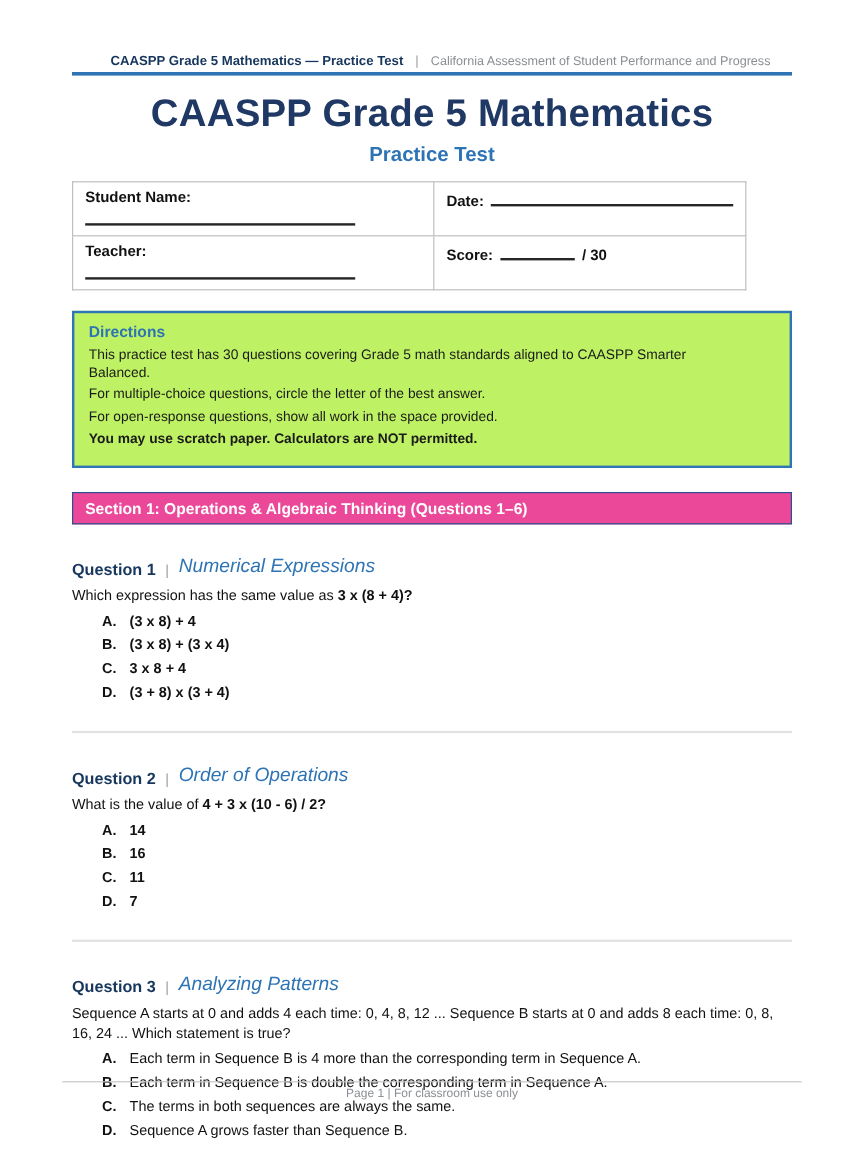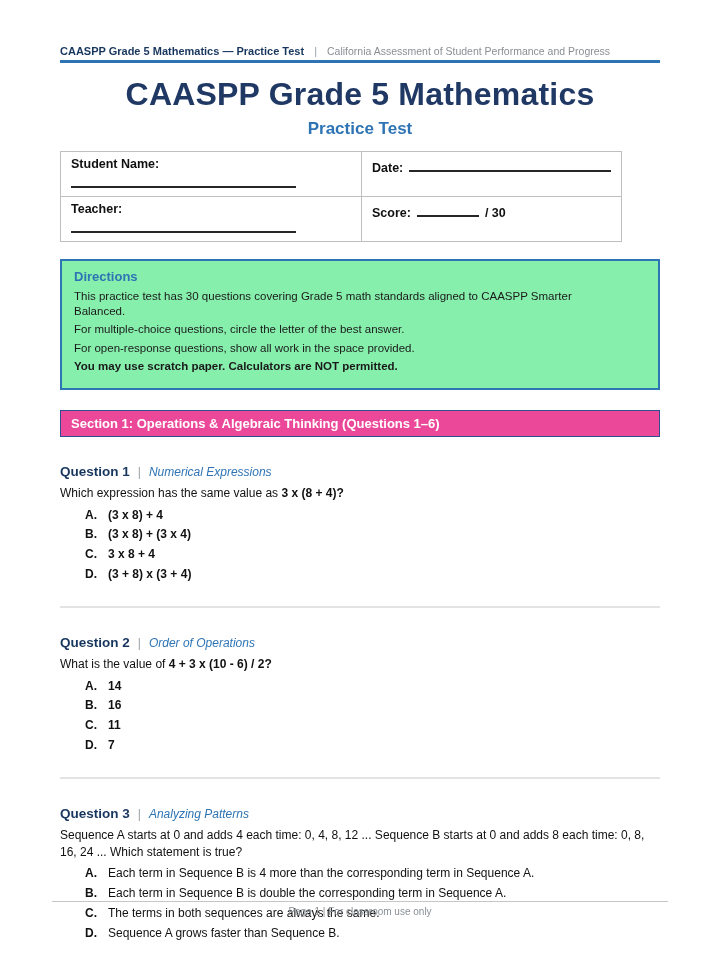--- a/index.html
+++ b/index.html
@@ -5,55 +5,55 @@
   html,body{margin:0;padding:0;}
   body{
     width:720px;height:960px;background:#ffffff;position:relative;
     font-family:"Liberation Sans", sans-serif;color:#1a1a1a;
     -webkit-font-smoothing:antialiased;overflow:hidden;
   }
   .page{padding:45px 60px 0 60px;}
 
   
   .run-head{display:flex;align-items:baseline;gap:10px;border-bottom:3px solid #2E74B5;padding-bottom:3px;}
-  .run-head .left{font-size:11px;font-weight:bold;color:#17365D;white-space:nowrap;}
+  .run-head .left{font-size:11px;font-weight:bold;color:#17365D;white-space:nowrap;margin-left:32px;}
   .run-head .sep{color:#9aa0a6;font-size:11px;}
   .run-head .right{font-size:10.5px;color:#8a8f94;white-space:nowrap;}
 
   
   .title{margin-top:13px;text-align:center;font-size:32px;font-weight:bold;color:#1F3864;letter-spacing:.2px;}
   .subtitle{margin-top:6px;text-align:center;font-size:17px;font-weight:bold;color:#2E74B5;}
 
   
   table.info{margin-top:12px;width:562px;border-collapse:collapse;table-layout:fixed;}
   table.info td{border:1.5px solid #BFBFBF;padding:5px 10px 6px 10px;vertical-align:top;height:33px;}
   td.c1{width:280px;}
   .lbl{font-size:12.5px;font-weight:bold;color:#111;}
   .blank-under{border-bottom:2px solid #262626;width:225px;height:15px;}
   .inline-row{display:flex;align-items:baseline;}
   .blank-fill{flex:1;border-bottom:2px solid #262626;height:13px;margin-left:6px;}
   .blank-short{width:62px;border-bottom:2px solid #262626;height:13px;margin-left:6px;margin-right:6px;}
   .score-total{font-size:12.5px;font-weight:bold;color:#111;}
 
   
-  .directions{margin-top:17px;background:#86efac;border:2px solid #2E75B6;padding:8px 12px 11px 12px;}
+  .directions{margin-top:17px;background:#bef264;border:2px solid #2E75B6;padding:8px 12px 11px 12px;}
   .dir-title{font-size:13px;font-weight:bold;color:#2E74B5;margin-bottom:5px;}
   .dir-line{font-size:11.5px;color:#1a1a1a;line-height:1.32;margin:3px 0;max-width:532px;}
   .dir-line.bold{font-weight:bold;}
 
   
   .section-bar{margin-top:20px;background:#ec4899;border:1px solid #2E5090;color:#fff;
     font-size:13px;font-weight:bold;padding:5px 10px;}
 
   
   .question{margin-top:27px;}
   .q-head{font-size:13.5px;display:flex;align-items:flex-end;}
   .q-title{font-weight:bold;color:#17365D;}
   .q-sep{color:#9aa0a6;margin:0 8px;font-size:12px;}
-  .q-topic{font-style:italic;color:#2E74B5;font-size:12px;}
+  .q-topic{font-style:italic;color:#2E74B5;font-size:16px;}
   .q-prompt{margin-top:6px;font-size:12px;color:#111;line-height:1.4;}
   .q-prompt .math{font-weight:bold;}
   .q-opts{margin-top:5px;}
   .opt{display:flex;margin:3px 0 3px 25px;font-size:12px;line-height:1.4;color:#111;}
   .opt .letter{font-weight:bold;width:23px;flex:none;}
   .opt .text{}
   .opt .text.math{font-weight:bold;}
   hr.q-div{border:none;border-top:2.5px solid #E3E3E3;margin:23px 0 0 0;}
 
   

